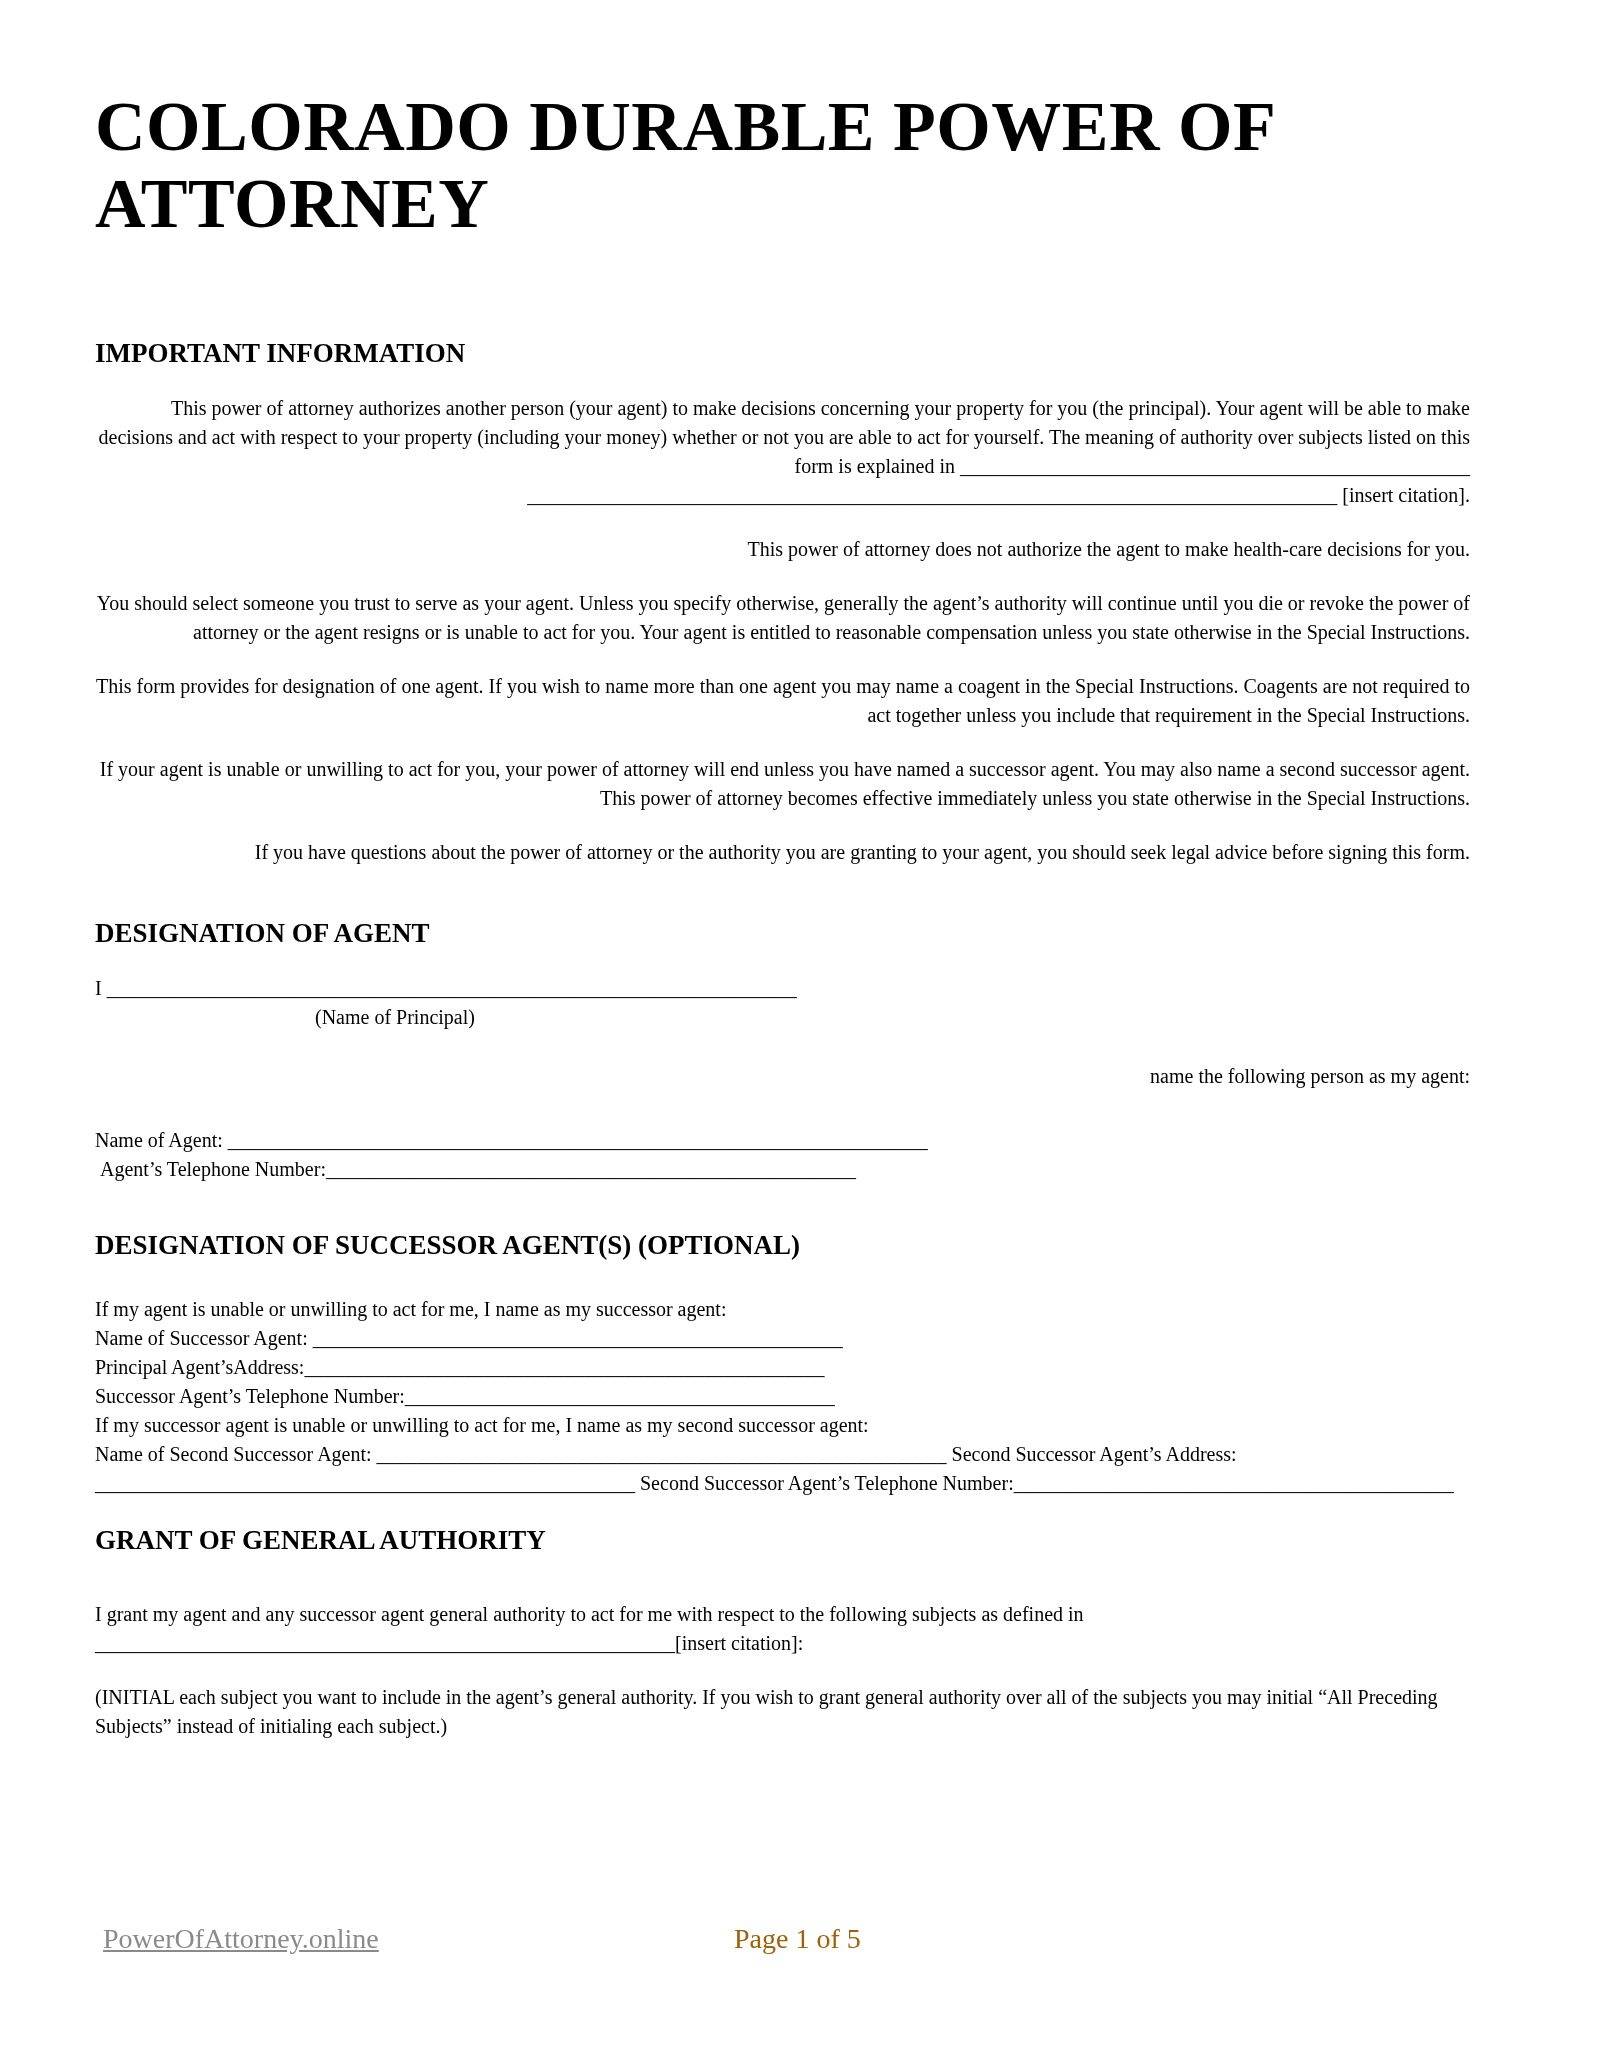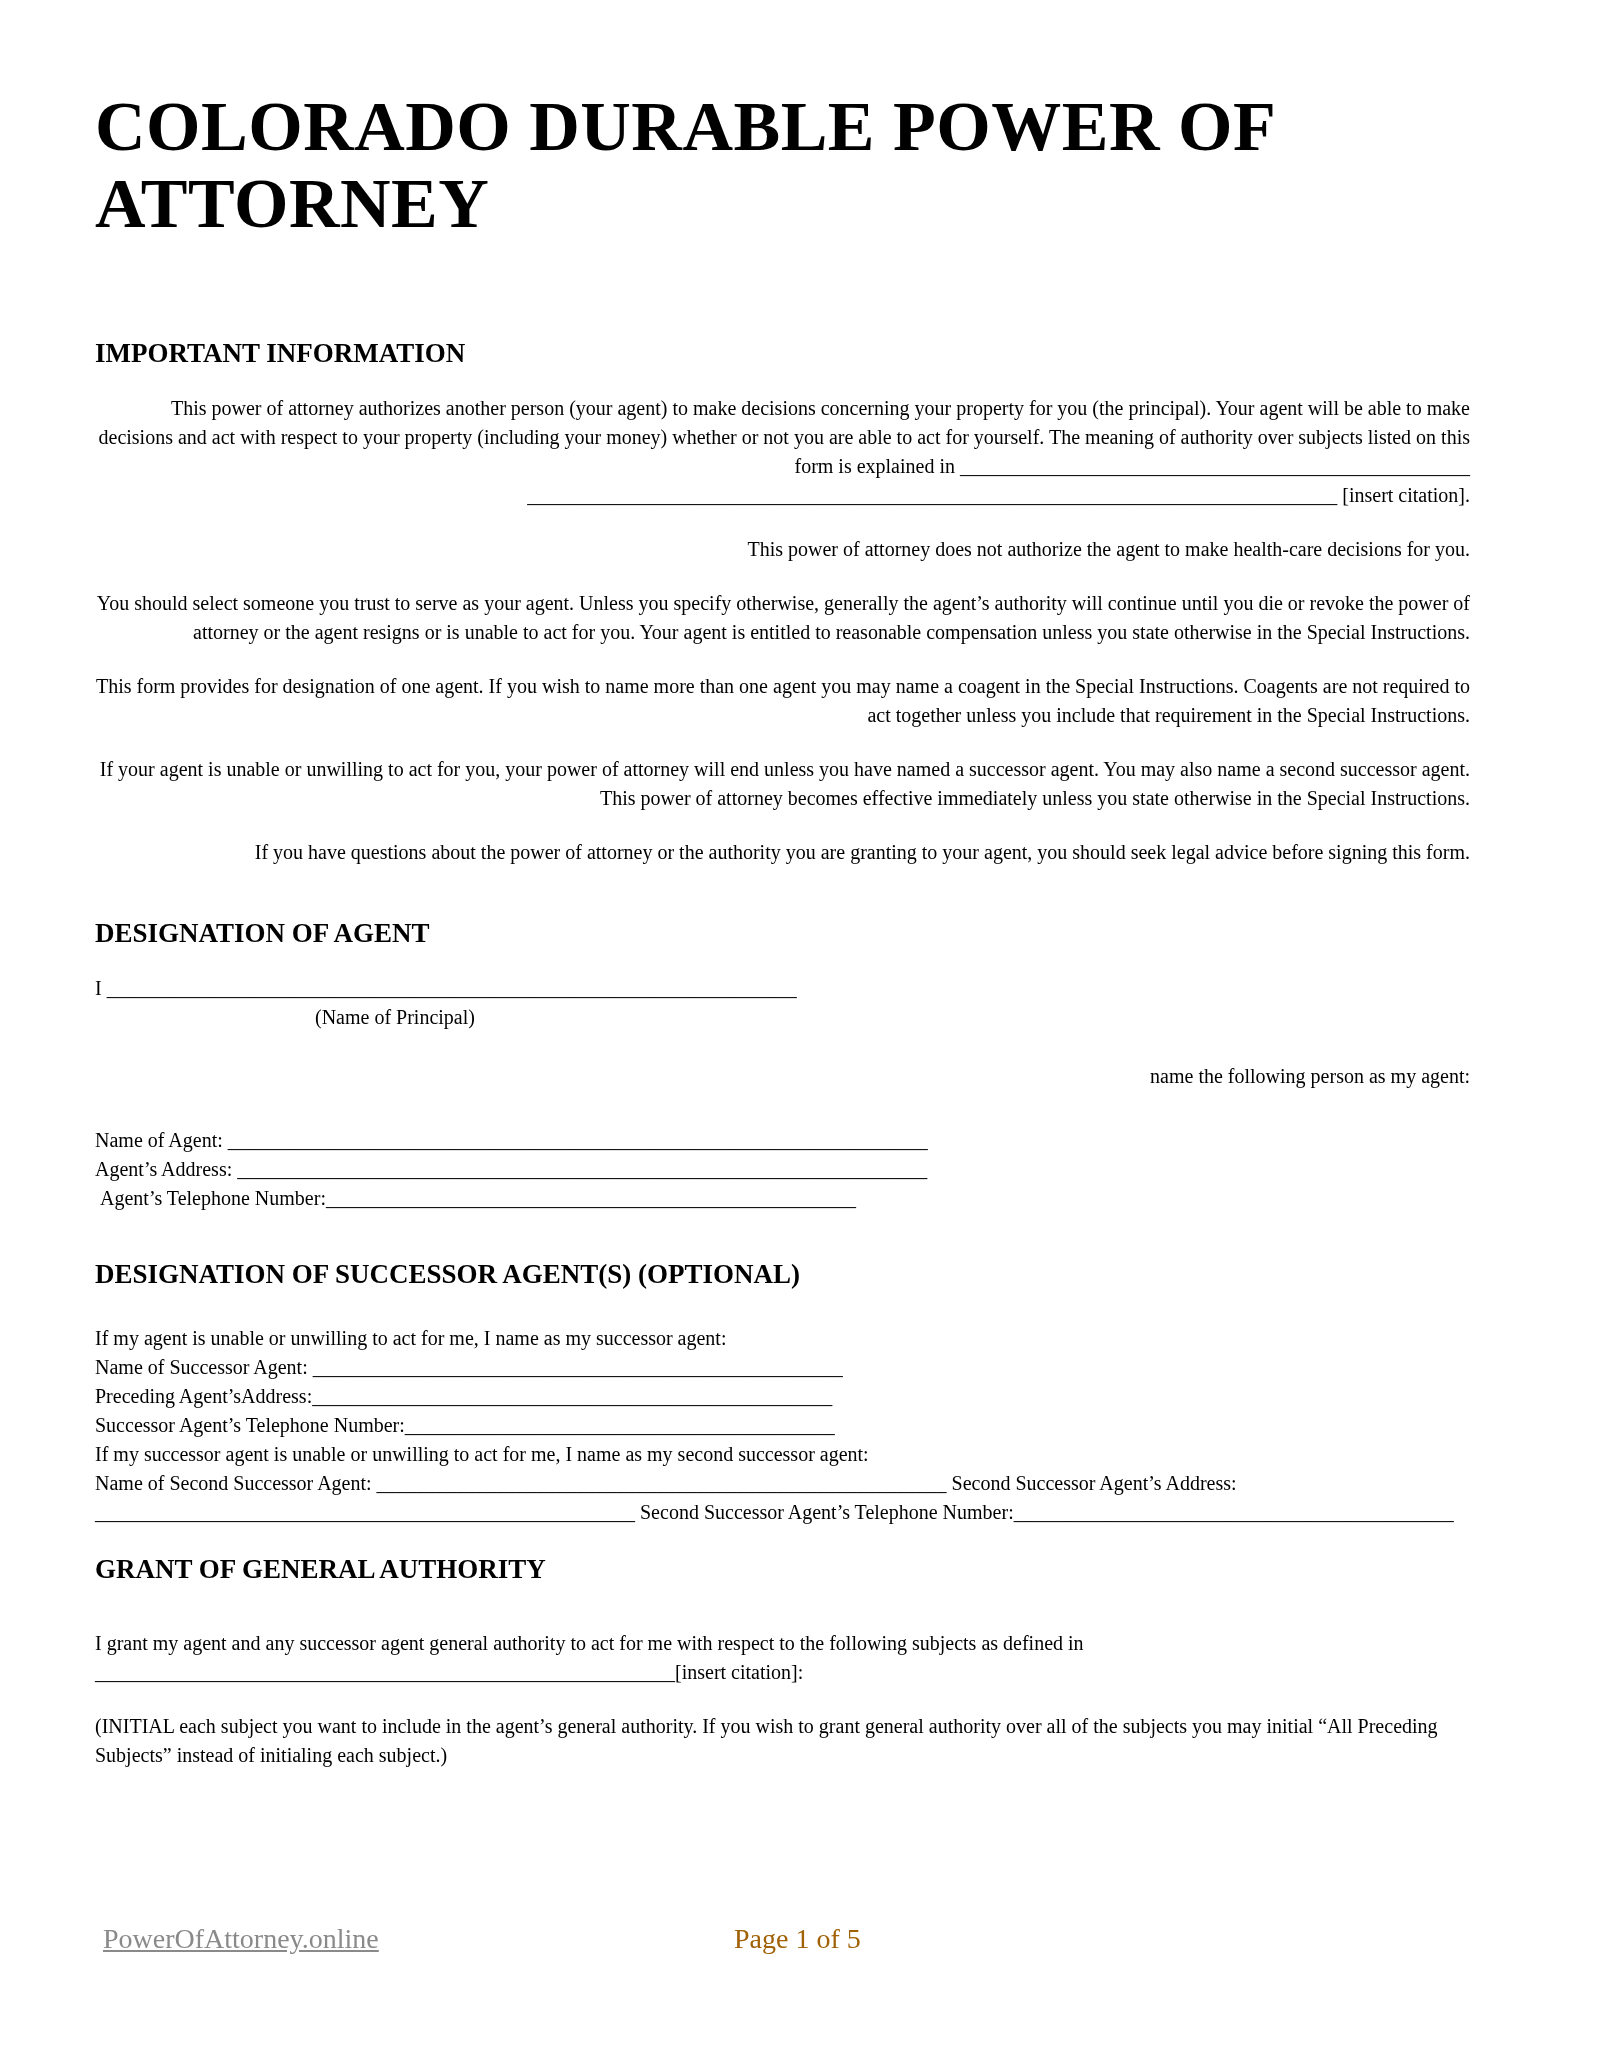--- a/index.html
+++ b/index.html
@@ -93,30 +93,29 @@
     <p class="para">If you have questions about the power of attorney or the authority you are granting to your agent, you should seek legal advice before signing this form.</p>
   </section>
 
   <section>
     <h2 class="h-agent">DESIGNATION OF AGENT</h2>
     <div class="line">I _____________________________________________________________________</div>
     <div class="principal-caption">(Name of Principal)</div>
     <p class="para agent-intro">name the following person as my agent:</p>
     <div class="fields">
       <div class="line">Name of Agent: ______________________________________________________________________</div>
-      <div class="line">Agent’s Address: _____________________________________________________________________</div>
       <div class="line"> Agent’s Telephone Number:_____________________________________________________</div>
     </div>
   </section>
 
   <section>
     <h2 class="h-successor">DESIGNATION OF SUCCESSOR AGENT(S) (OPTIONAL)</h2>
     <div class="line">If my agent is unable or unwilling to act for me, I name as my successor agent:</div>
     <div class="line">Name of Successor Agent: _____________________________________________________</div>
-    <div class="line">Preceding Agent’sAddress:____________________________________________________</div>
+    <div class="line">Principal Agent’sAddress:____________________________________________________</div>
     <div class="line">Successor Agent’s Telephone Number:___________________________________________</div>
     <div class="line">If my successor agent is unable or unwilling to act for me, I name as my second successor agent:</div>
     <div class="line">Name of Second Successor Agent: _________________________________________________________ Second Successor Agent’s Address: ______________________________________________________ Second Successor Agent’s Telephone Number:____________________________________________</div>
   </section>
 
   <section>
     <h2 class="h-grant">GRANT OF GENERAL AUTHORITY</h2>
     <p class="line">I grant my agent and any successor agent general authority to act for me with respect to the following subjects as defined in __________________________________________________________[insert citation]:</p>
     <p class="line grant-note">(INITIAL each subject you want to include in the agent’s general authority. If you wish to grant general authority over all of the subjects you may initial “All Preceding Subjects” instead of initialing each subject.)</p>
   </section>

